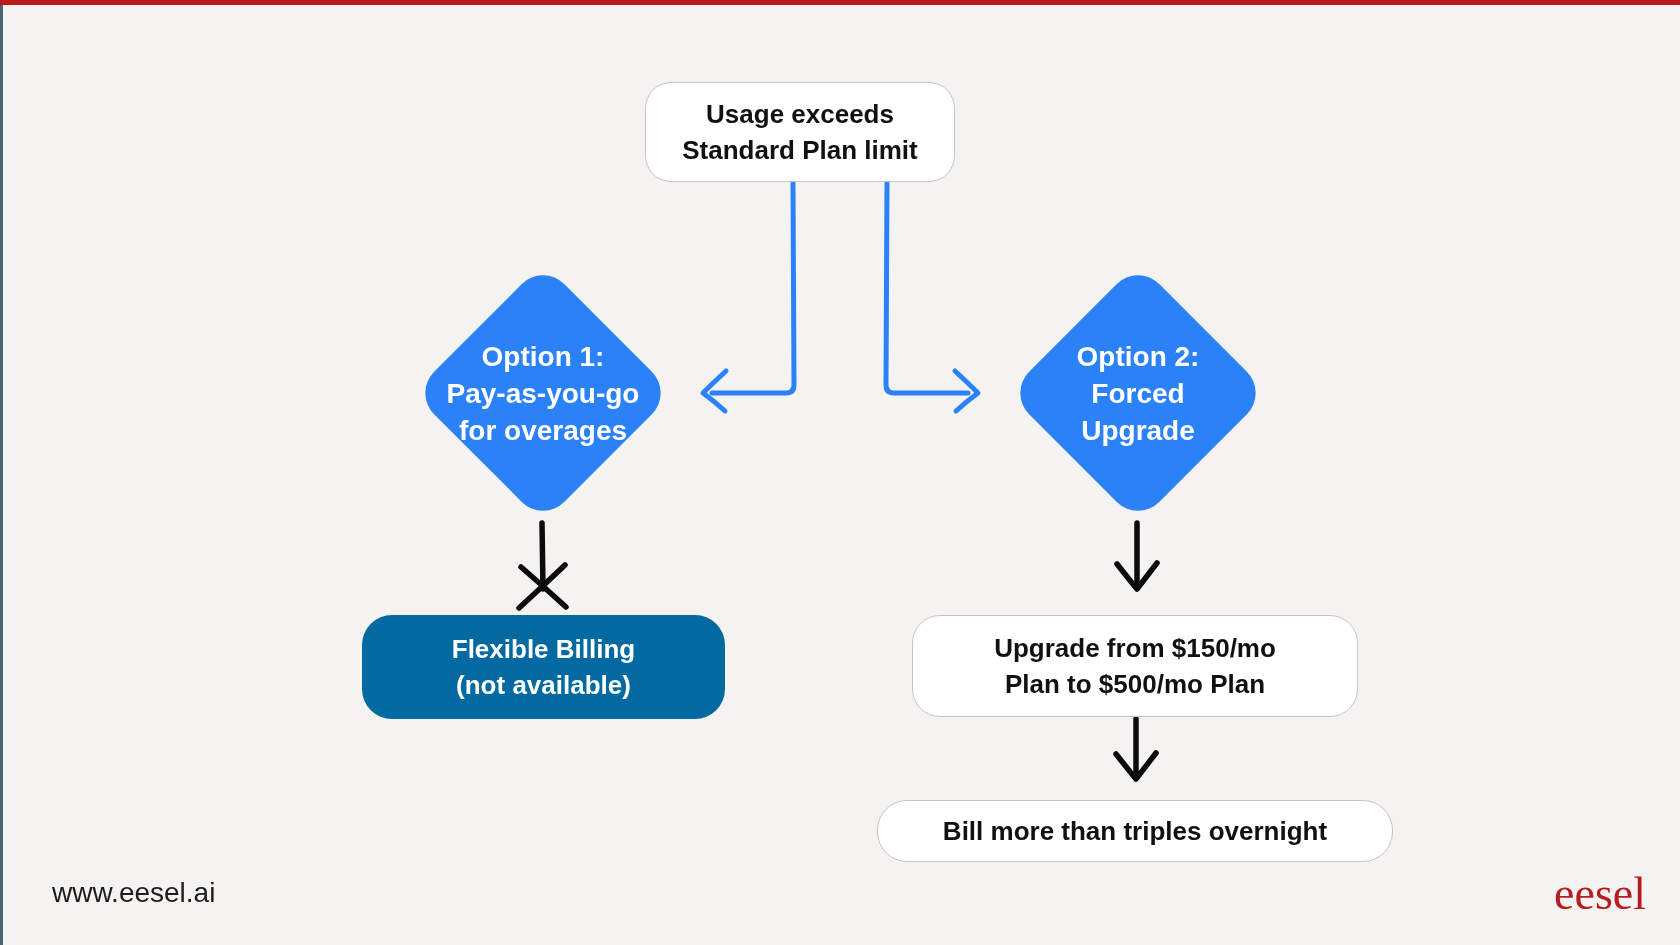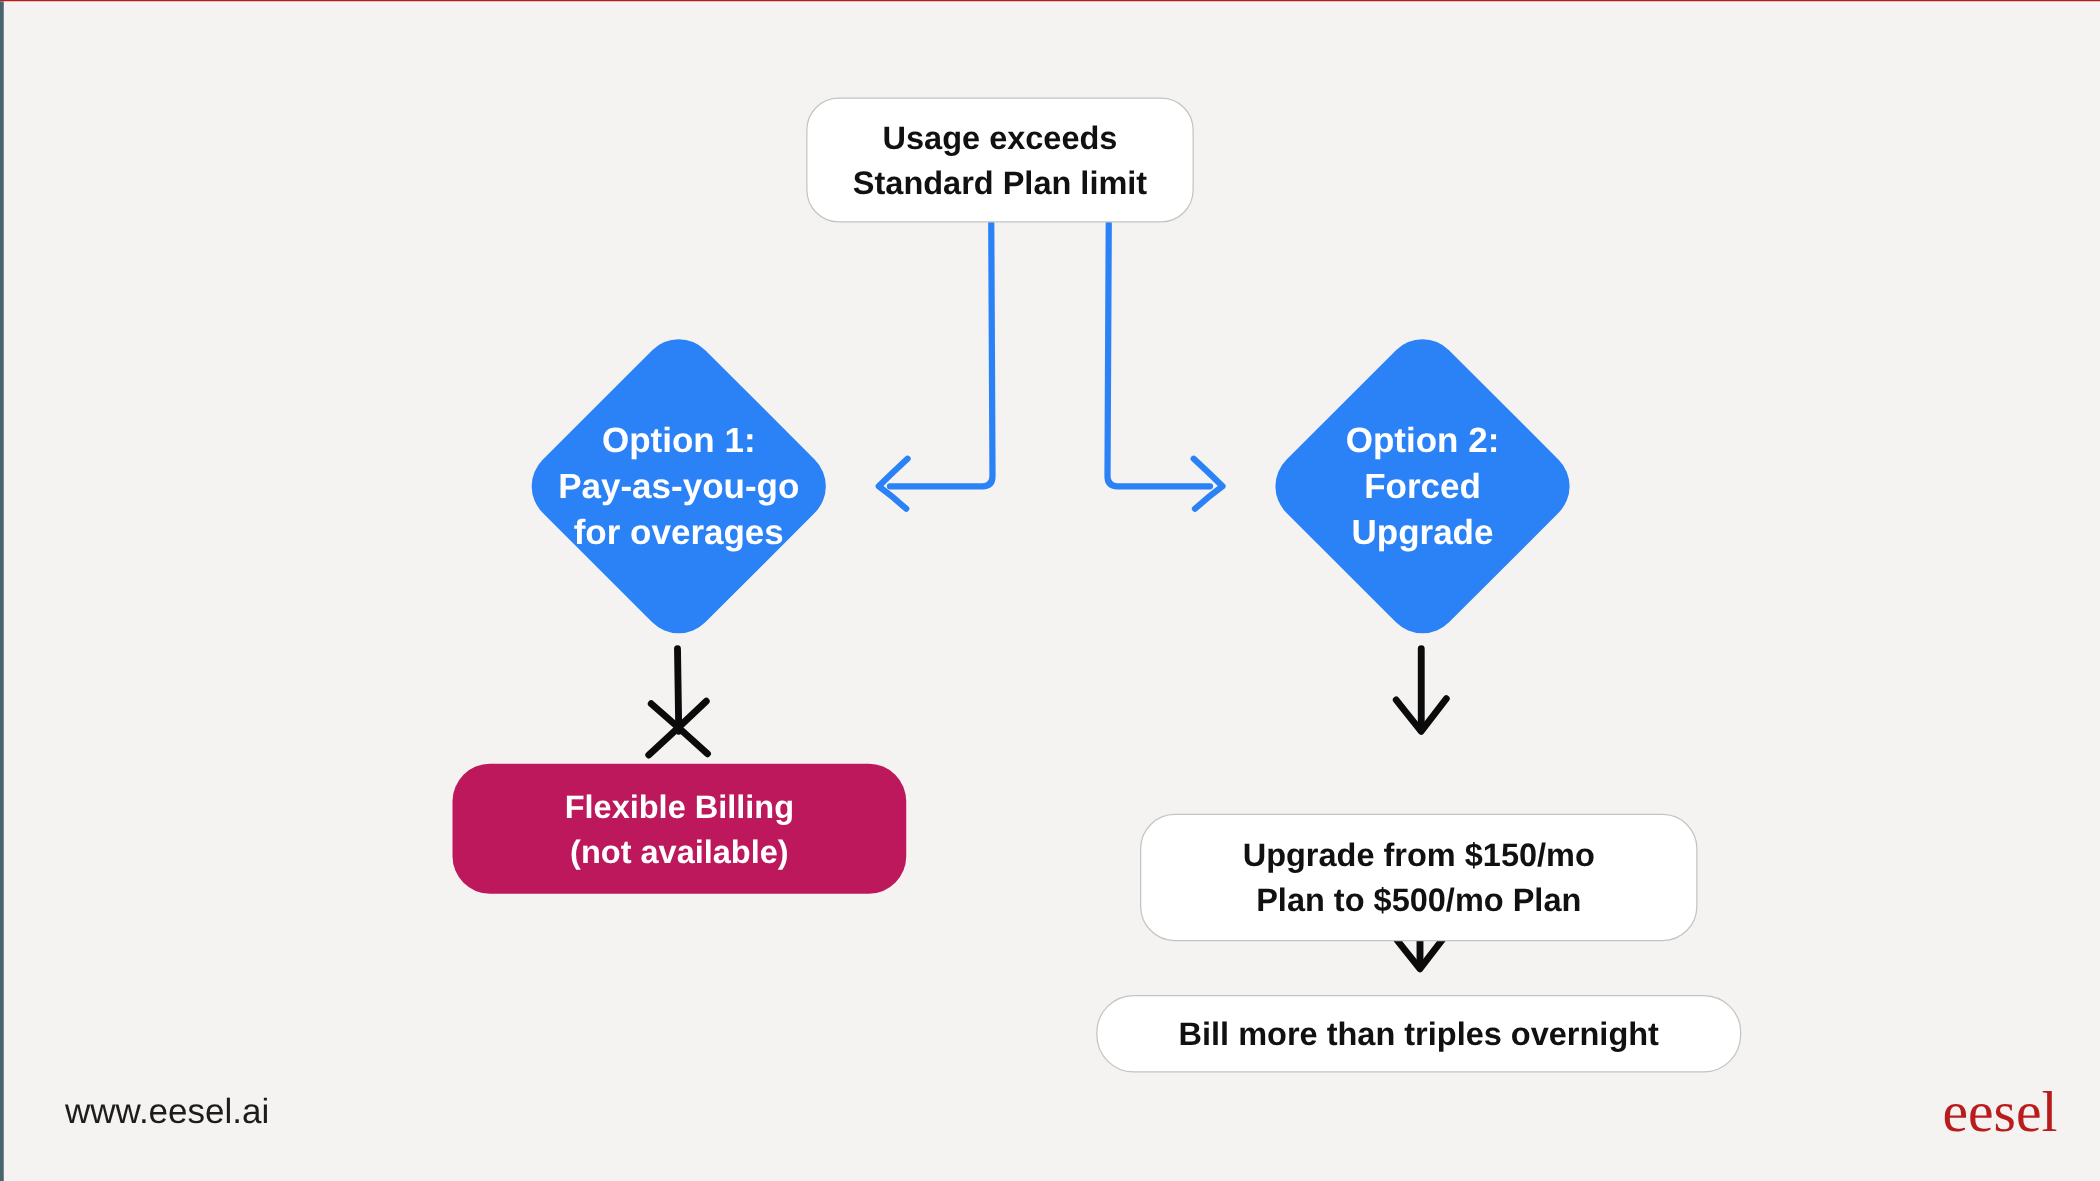--- a/index.html
+++ b/index.html
@@ -4,21 +4,21 @@
 <style>
   * { margin: 0; padding: 0; box-sizing: border-box; }
   html, body { width: 1680px; height: 945px; }
   body { font-family: "Liberation Sans", sans-serif; }
 
   .canvas {
     position: relative;
     width: 1680px;
     height: 945px;
     background: #F4F3F1;
-    border-top: 1px solid #b91c1c;
+    border-top: 5px solid #b91c1c;
     overflow: hidden;
   }
 
   .edge-bar {
     position: absolute;
     left: 0; top: 0;
     width: 3px; height: 945px;
     background: #4A646E;
   }
 
@@ -50,33 +50,32 @@
   .start-box {
     left: 645px; top: 77px;
     width: 310px; height: 100px;
     border-radius: 26px;
   }
 
   .upgrade-box {
     left: 912px; top: 610px;
     width: 446px; height: 102px;
     border-radius: 28px;
-    margin-top: 40px;
   }
 
   .bill-box {
     left: 877px; top: 795px;
     width: 516px; height: 62px;
     border-radius: 30px;
   }
 
   .red-box {
     left: 362px; top: 610px;
     width: 363px; height: 104px;
-    background: #be185d;
+    background: #0369a1;
     border-radius: 30px;
     color: #ffffff;
     font-size: 26px;
     line-height: 36px;
   }
 
   .diamond {
     position: absolute;
     width: 184px; height: 184px;
     background: #2B82F6;

